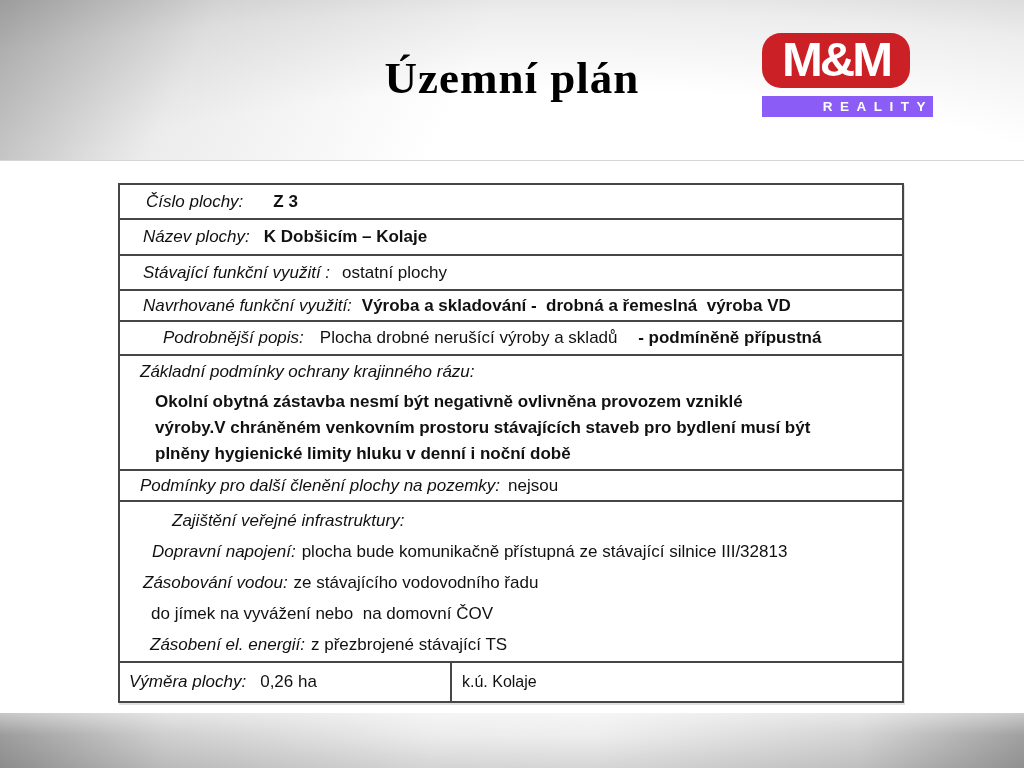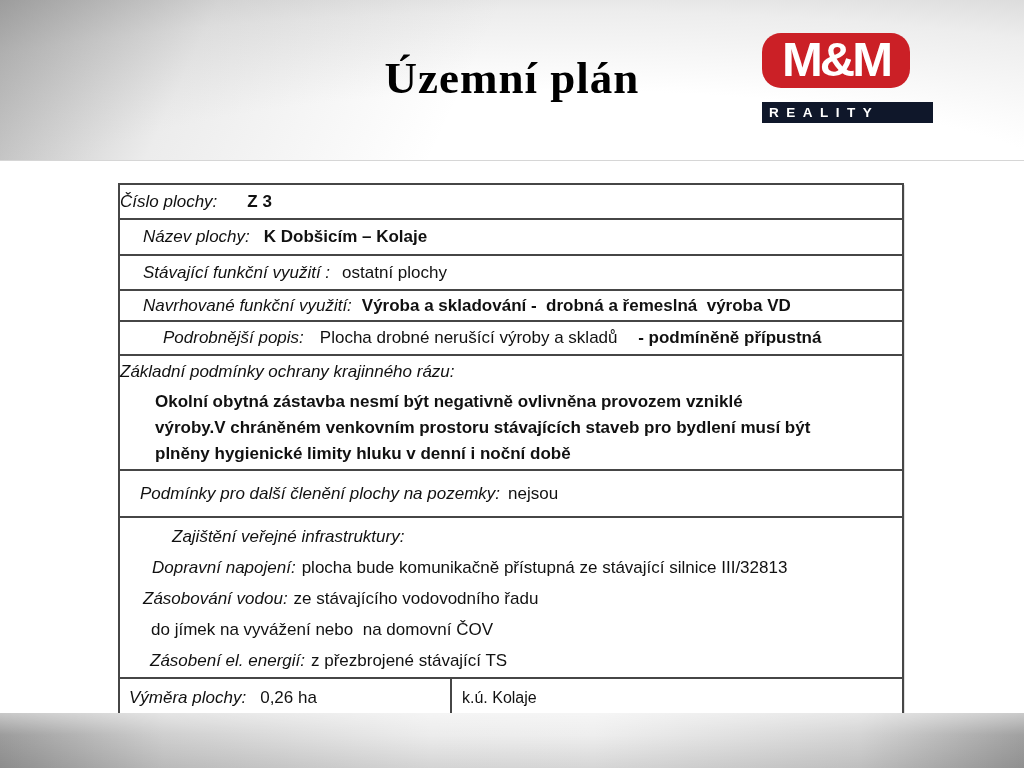--- a/index.html
+++ b/index.html
@@ -29,22 +29,22 @@
   .logo { position:absolute; left:762px; top:33px; }
   .logo-red {
     width:148px; height:55px; background:#cb2026;
     display:flex; align-items:center; justify-content:center;border-radius:19px;
   }
   .logo-mm {
     color:#ffffff; font-weight:700; font-size:49px; line-height:1;
     letter-spacing:-3px; padding-bottom:3px;
   }
   .logo-blue {
-    width:171px; height:21px; margin-top:14px; background:#0f172a;
-    display:flex; align-items:center; justify-content:flex-start;
+    width:171px; height:21px; margin-top:8px; background:#8b5cf6;
+    display:flex; align-items:center; justify-content:flex-end;
   }
   .logo-reality {
     color:#ffffff; font-weight:700; font-size:13.5px;
     letter-spacing:7.5px; padding-left:7px; line-height:1;
   }
 
   
   .plan-table {
     position:absolute; left:118px; top:183px; width:786px;
     background:#fff; border:2px solid #464646; box-sizing:border-box;
@@ -52,41 +52,41 @@
     font-size:17px;
   }
   .row { box-sizing:border-box; border-top:2px solid #464646; }
   .row.first { border-top:none; }
   .row.flexc { display:flex; align-items:center; }
 
   .lbl { font-style:italic; white-space:pre-wrap; }
   .val { white-space:pre-wrap; }
   .b   { font-weight:700; }
 
-  .r1 { height:33px; }
+  .r1 { height:33px; padding-left:26px; }
   .r1 .val { margin-left:30px; font-weight:700; }
 
   .r2 { height:36px; padding-left:23px; }
   .r2 .val { margin-left:14px; font-weight:700; }
 
   .r3 { height:35px; padding-left:23px; }
   .r3 .val { margin-left:12px; }
 
   .r4 { height:31px; padding-left:23px; }
   .r4 .val { margin-left:10px; font-weight:700; }
 
   .r5 { height:34px; padding-left:43px; }
   .r5 .val { margin-left:16px; }
 
   .r6 { height:115px; padding-top:6px; }
-  .r6 .lbl { display:block; height:24px; }
+  .r6 .lbl { display:block; padding-left:20px; height:24px; }
   .r6 .para { margin-top:3px; padding-left:35px; }
   .r6 .para div { font-weight:700; line-height:26px; white-space:pre; }
 
-  .r7 { height:47px; padding-left:20px; }
+  .r7 { height:31px; padding-left:20px; }
   .r7 .val { margin-left:8px; }
 
   .r8 { height:161px; padding-top:3px; }
   .r8 .line { height:31px; display:flex; align-items:center; }
   .r8 .heading { padding-left:52px; }
   .r8 .li0 { padding-left:32px; }
   .r8 .li1 { padding-left:23px; }
   .r8 .li2 { padding-left:25px; }
   .r8 .li3 { padding-left:30px; }
   .r8 .val { margin-left:6px; }

